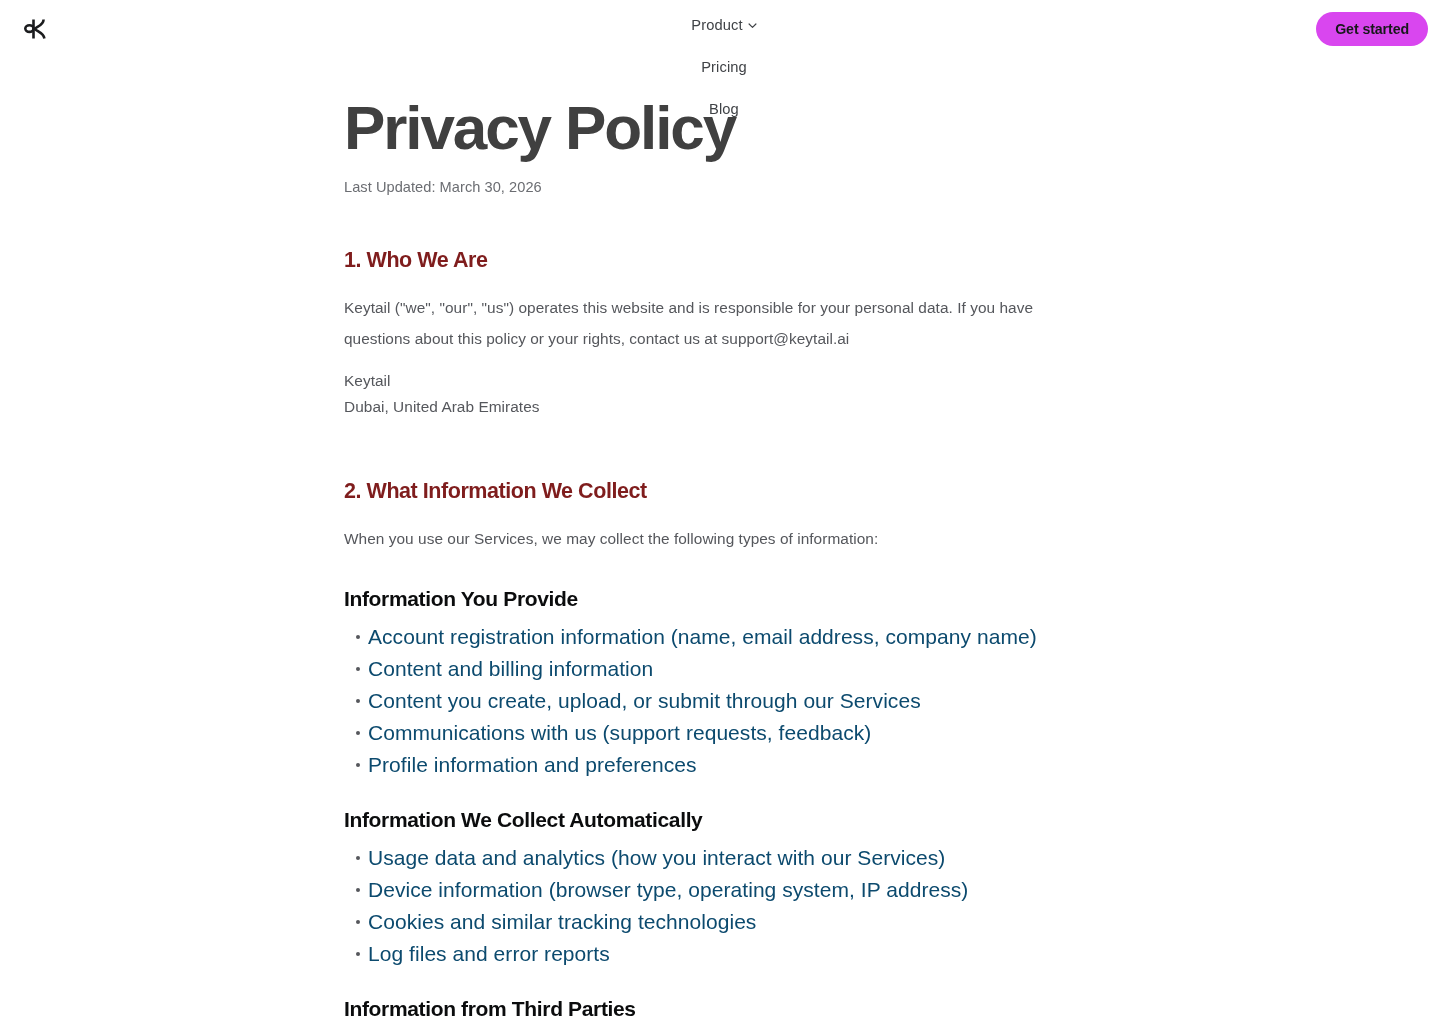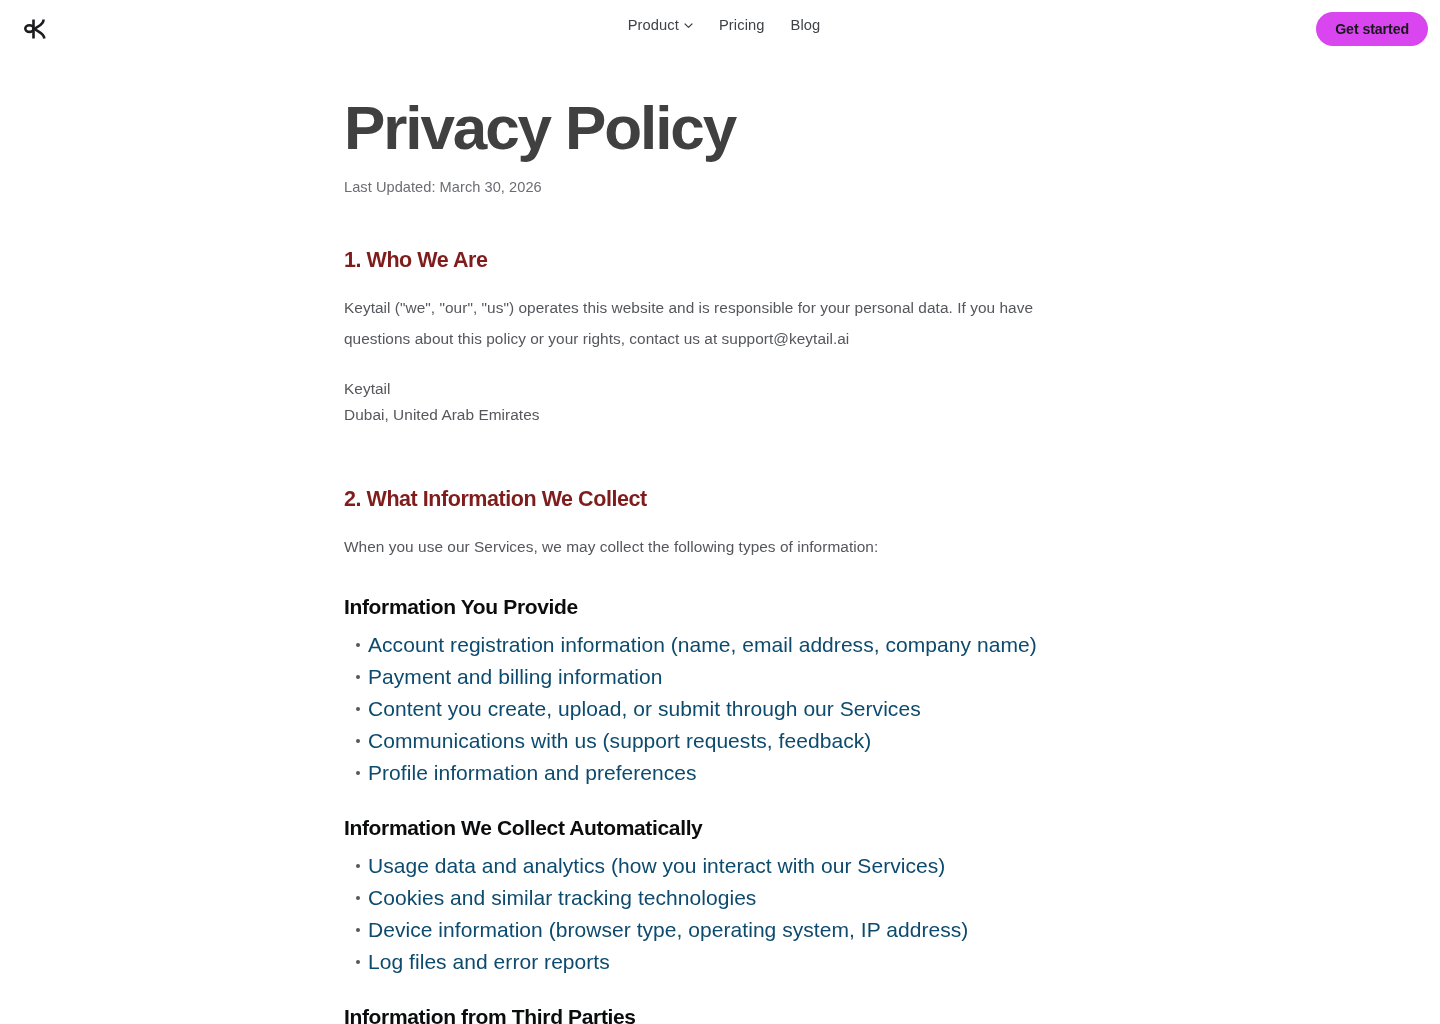--- a/index.html
+++ b/index.html
@@ -33,22 +33,23 @@
   }
   .logo-link svg { display: block; }
 
   .main-nav {
     position: absolute;
     left: 8px;
     right: 0;
     top: 17px;
     display: flex;
     justify-content: center;
-    align-items: flex-end;
+    align-items: center;
     gap: 26px;
+    flex-direction: column;
   }
   .nav-link {
     font-size: 14.7px;
     color: #3f4246;
     letter-spacing: 0.1px;
     text-decoration: none;
     cursor: pointer;
     display: inline-flex;
     align-items: center;
     gap: 5px;
@@ -125,21 +126,21 @@
     margin-top: 33px;
   }
 
   .para {
     font-size: 15.4px;
     line-height: 31px;
     color: #55575c;
     margin-top: 19px;
     letter-spacing: 0.05px;
   }
-  .para.tight { margin-top: 22px; line-height: 26px; }
+  .para.tight { margin-top: 14px; line-height: 26px; }
   .addr-line {
     font-size: 15.4px;
     line-height: 26px;
     color: #55575c;
     letter-spacing: 0.05px;
   }
 
   .bullet-list {
     list-style: none;
     margin-top: 16px;
@@ -213,31 +214,31 @@
       </p>
     </section>
 
     <section class="section">
       <h2 class="section-heading">2. What Information We Collect</h2>
       <p class="para">When you use our Services, we may collect the following types of information:</p>
 
       <h3 class="subsection-heading">Information You Provide</h3>
       <ul class="bullet-list">
         <li class="bullet-item">Account registration information (name, email address, company name)</li>
-        <li class="bullet-item">Payment and billing information</li>
+        <li class="bullet-item">Content and billing information</li>
         <li class="bullet-item">Content you create, upload, or submit through our Services</li>
         <li class="bullet-item">Communications with us (support requests, feedback)</li>
         <li class="bullet-item">Profile information and preferences</li>
       </ul>
 
       <h3 class="subsection-heading">Information We Collect Automatically</h3>
       <ul class="bullet-list">
         <li class="bullet-item">Usage data and analytics (how you interact with our Services)</li>
+        <li class="bullet-item">Device information (browser type, operating system, IP address)</li>
         <li class="bullet-item">Cookies and similar tracking technologies</li>
-        <li class="bullet-item">Device information (browser type, operating system, IP address)</li>
         <li class="bullet-item">Log files and error reports</li>
       </ul>
 
       <h3 class="subsection-heading">Information from Third Parties</h3>
 
     </section>
 
   </div>
 </main>
 

